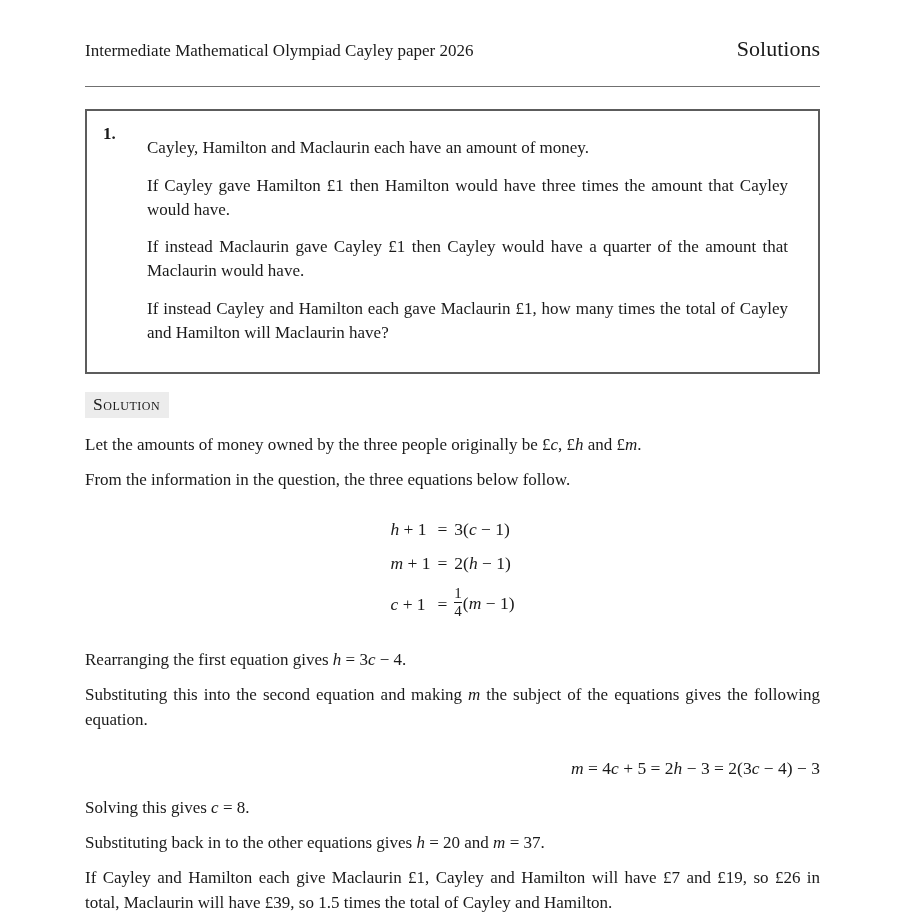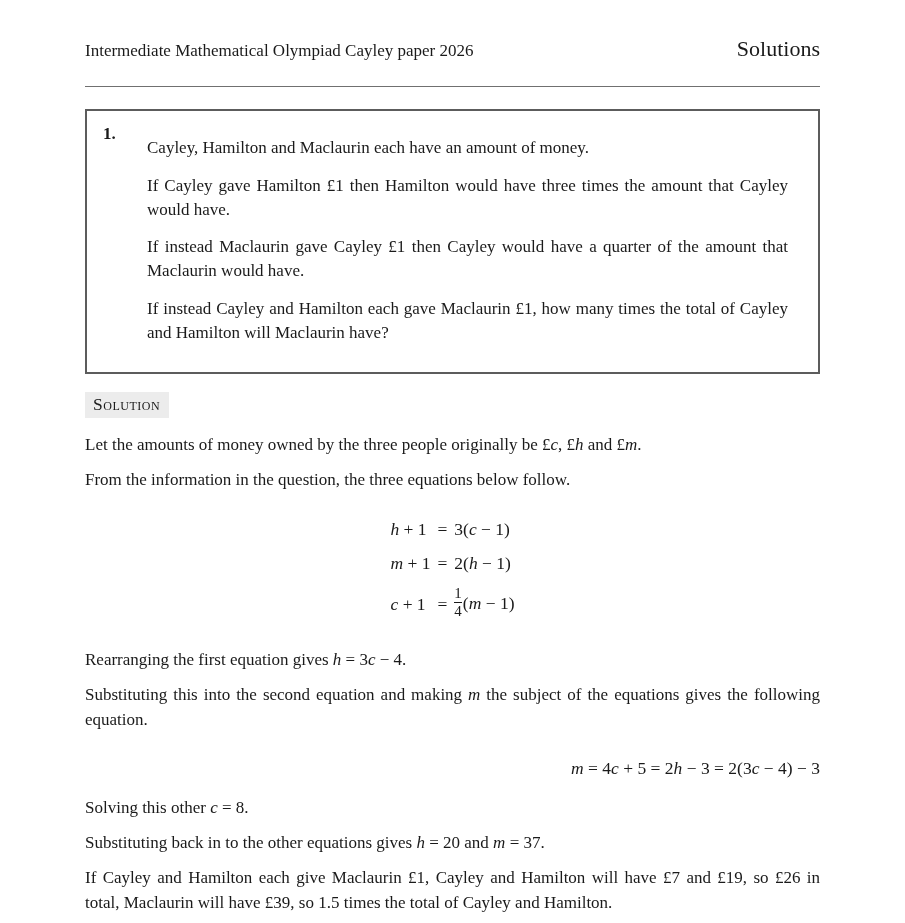--- a/index.html
+++ b/index.html
@@ -157,19 +157,19 @@
       </span><span><span>(</span><span class="mi">m</span><span> − 1)</span></span>
     </div>
   </div>
 
   <p class="para"><span>Rearranging the first equation gives </span><span class="mi">h</span><span> = 3</span><span class="mi">c</span><span> − 4.</span></p>
 
   <p class="para"><span>Substituting this into the second equation and making </span><span class="mi">m</span><span> the subject of the equations gives the following equation.</span></p>
 
   <div class="eq-display"><span class="mi">m</span><span> = 4</span><span class="mi">c</span><span> + 5 = 2</span><span class="mi">h</span><span> − 3 = 2(3</span><span class="mi">c</span><span> − 4) − 3</span></div>
 
-  <p class="para"><span>Solving this other </span><span class="mi">c</span><span> = 8.</span></p>
+  <p class="para"><span>Solving this gives </span><span class="mi">c</span><span> = 8.</span></p>
 
   <p class="para"><span>Substituting back in to the other equations gives </span><span class="mi">h</span><span> = 20 and </span><span class="mi">m</span><span> = 37.</span></p>
 
   <p class="para">If Cayley and Hamilton each give Maclaurin £1, Cayley and Hamilton will have £7 and £19, so £26 in total, Maclaurin will have £39, so 1.5 times the total of Cayley and Hamilton.</p>
 
 </div>
 
 </body></html>

